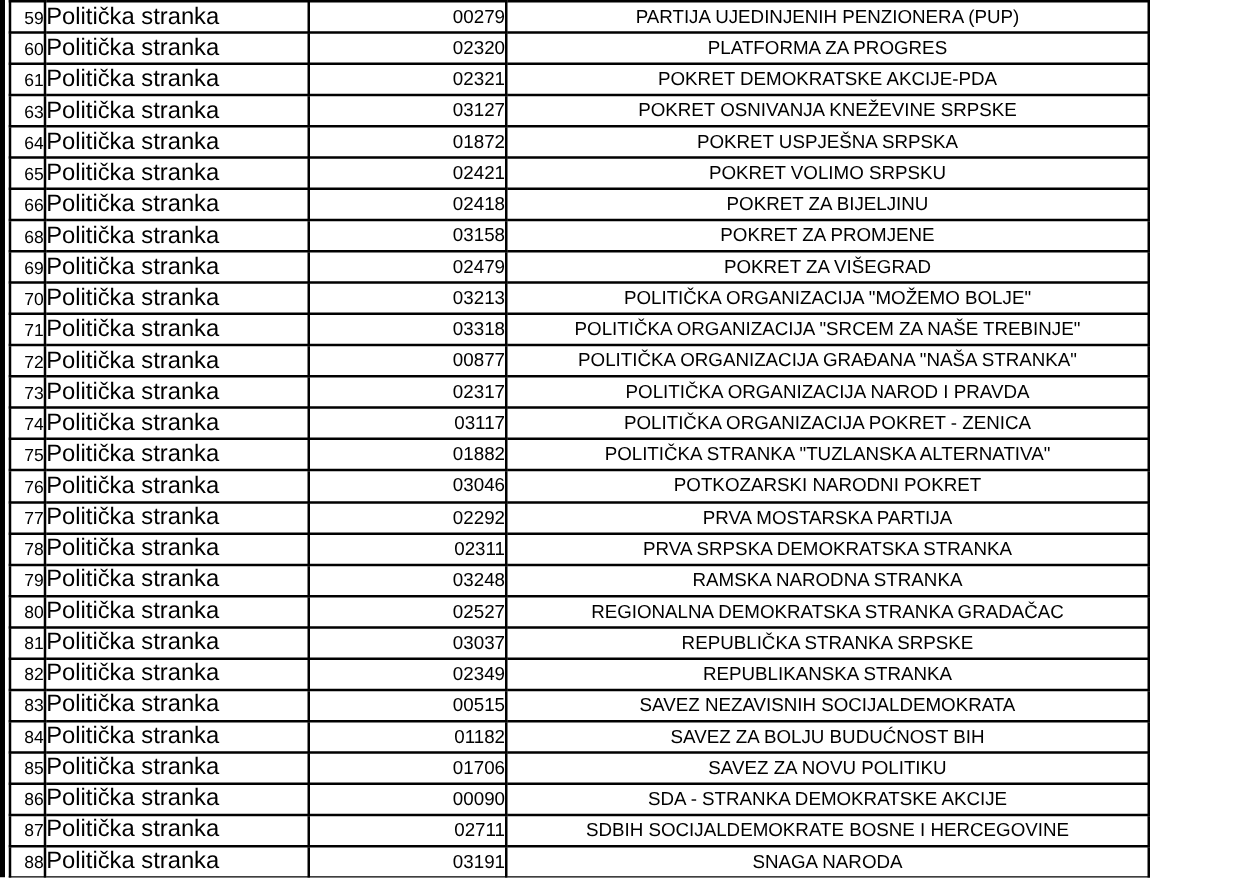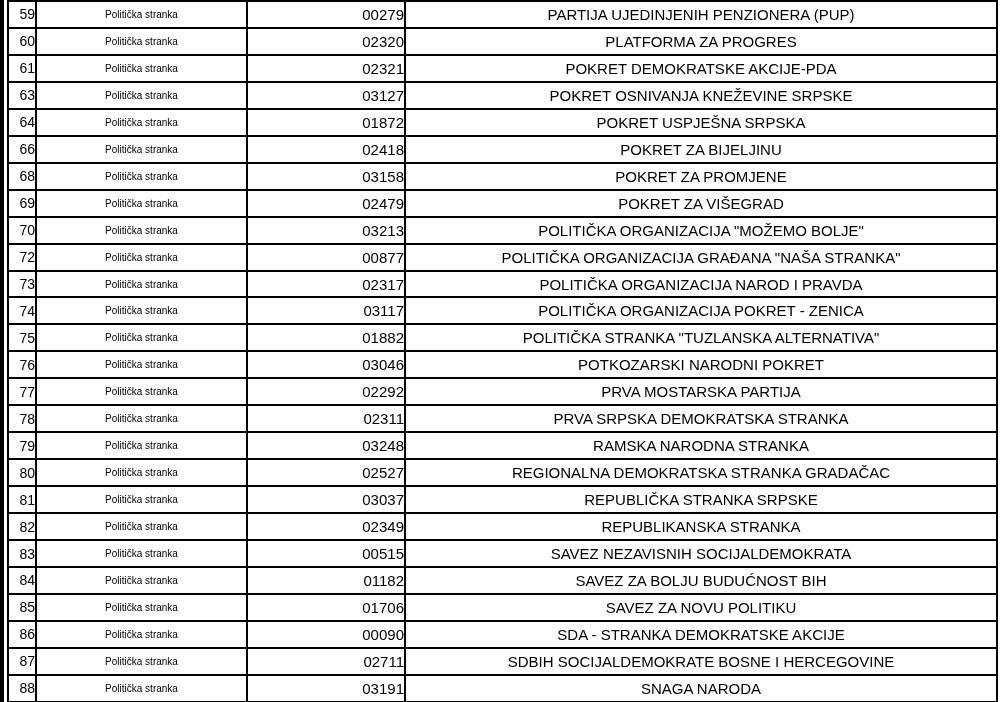--- a/index.html
+++ b/index.html
@@ -22,21 +22,21 @@
     left: 0;
     top: 0;
     width: 4px;
     height: 702px;
     background: #000000;
   }
   table.registry {
     position: absolute;
     left: 7px;
     top: 0;
-    width: 991px;
+    width: 913px;
     height: 703px;
     border-collapse: collapse;
     table-layout: fixed;
     border-radius: 11px;
   }
   table.registry td {
     border: 2px solid #000000;
     vertical-align: middle;
     color: #000000;
     white-space: nowrap;
@@ -44,23 +44,23 @@
     padding: 0;
   }
   td.col-num {
     width: 26px;
     text-align: right;
     padding-right: 3px;
     font-size: 14px;
   }
   td.col-type {
     width: 209px;
-    text-align: center;
+    text-align: left;
     padding-left: 3px;
-    font-size: 10px;
+    font-size: 19px;
   }
   td.col-code {
     width: 156px;
     text-align: right;
     padding-left: 4px;
     font-size: 15px;
   }
   td.col-name {
     text-align: center;
     padding-left: 4px;
@@ -99,20 +99,26 @@
       <td class="col-code">03127</td>
       <td class="col-name">POKRET OSNIVANJA KNEŽEVINE SRPSKE</td>
     </tr>
         <tr>
       <td class="col-num">64</td>
       <td class="col-type">Politička stranka</td>
       <td class="col-code">01872</td>
       <td class="col-name">POKRET USPJEŠNA SRPSKA</td>
     </tr>
         <tr>
+      <td class="col-num">65</td>
+      <td class="col-type">Politička stranka</td>
+      <td class="col-code">02421</td>
+      <td class="col-name">POKRET VOLIMO SRPSKU</td>
+    </tr>
+        <tr>
       <td class="col-num">66</td>
       <td class="col-type">Politička stranka</td>
       <td class="col-code">02418</td>
       <td class="col-name">POKRET ZA BIJELJINU</td>
     </tr>
         <tr>
       <td class="col-num">68</td>
       <td class="col-type">Politička stranka</td>
       <td class="col-code">03158</td>
       <td class="col-name">POKRET ZA PROMJENE</td>
@@ -123,20 +129,26 @@
       <td class="col-code">02479</td>
       <td class="col-name">POKRET ZA VIŠEGRAD</td>
     </tr>
         <tr>
       <td class="col-num">70</td>
       <td class="col-type">Politička stranka</td>
       <td class="col-code">03213</td>
       <td class="col-name">POLITIČKA ORGANIZACIJA "MOŽEMO BOLJE"</td>
     </tr>
         <tr>
+      <td class="col-num">71</td>
+      <td class="col-type">Politička stranka</td>
+      <td class="col-code">03318</td>
+      <td class="col-name">POLITIČKA ORGANIZACIJA "SRCEM ZA NAŠE TREBINJE"</td>
+    </tr>
+        <tr>
       <td class="col-num">72</td>
       <td class="col-type">Politička stranka</td>
       <td class="col-code">00877</td>
       <td class="col-name">POLITIČKA ORGANIZACIJA GRAĐANA "NAŠA STRANKA"</td>
     </tr>
         <tr>
       <td class="col-num">73</td>
       <td class="col-type">Politička stranka</td>
       <td class="col-code">02317</td>
       <td class="col-name">POLITIČKA ORGANIZACIJA NAROD I PRAVDA</td>

